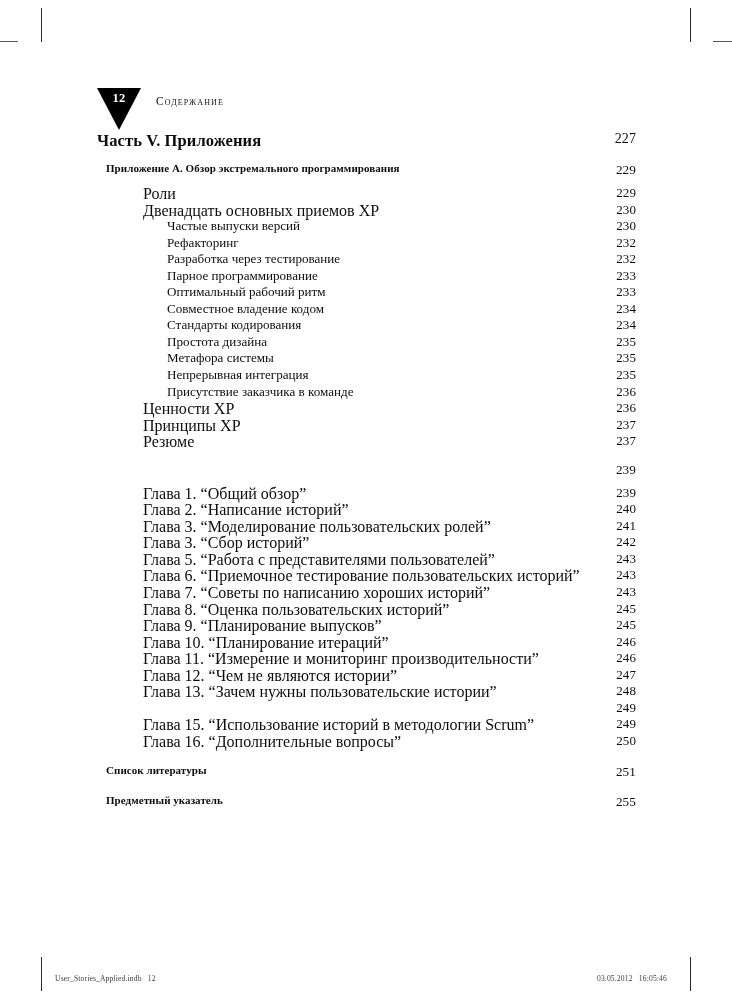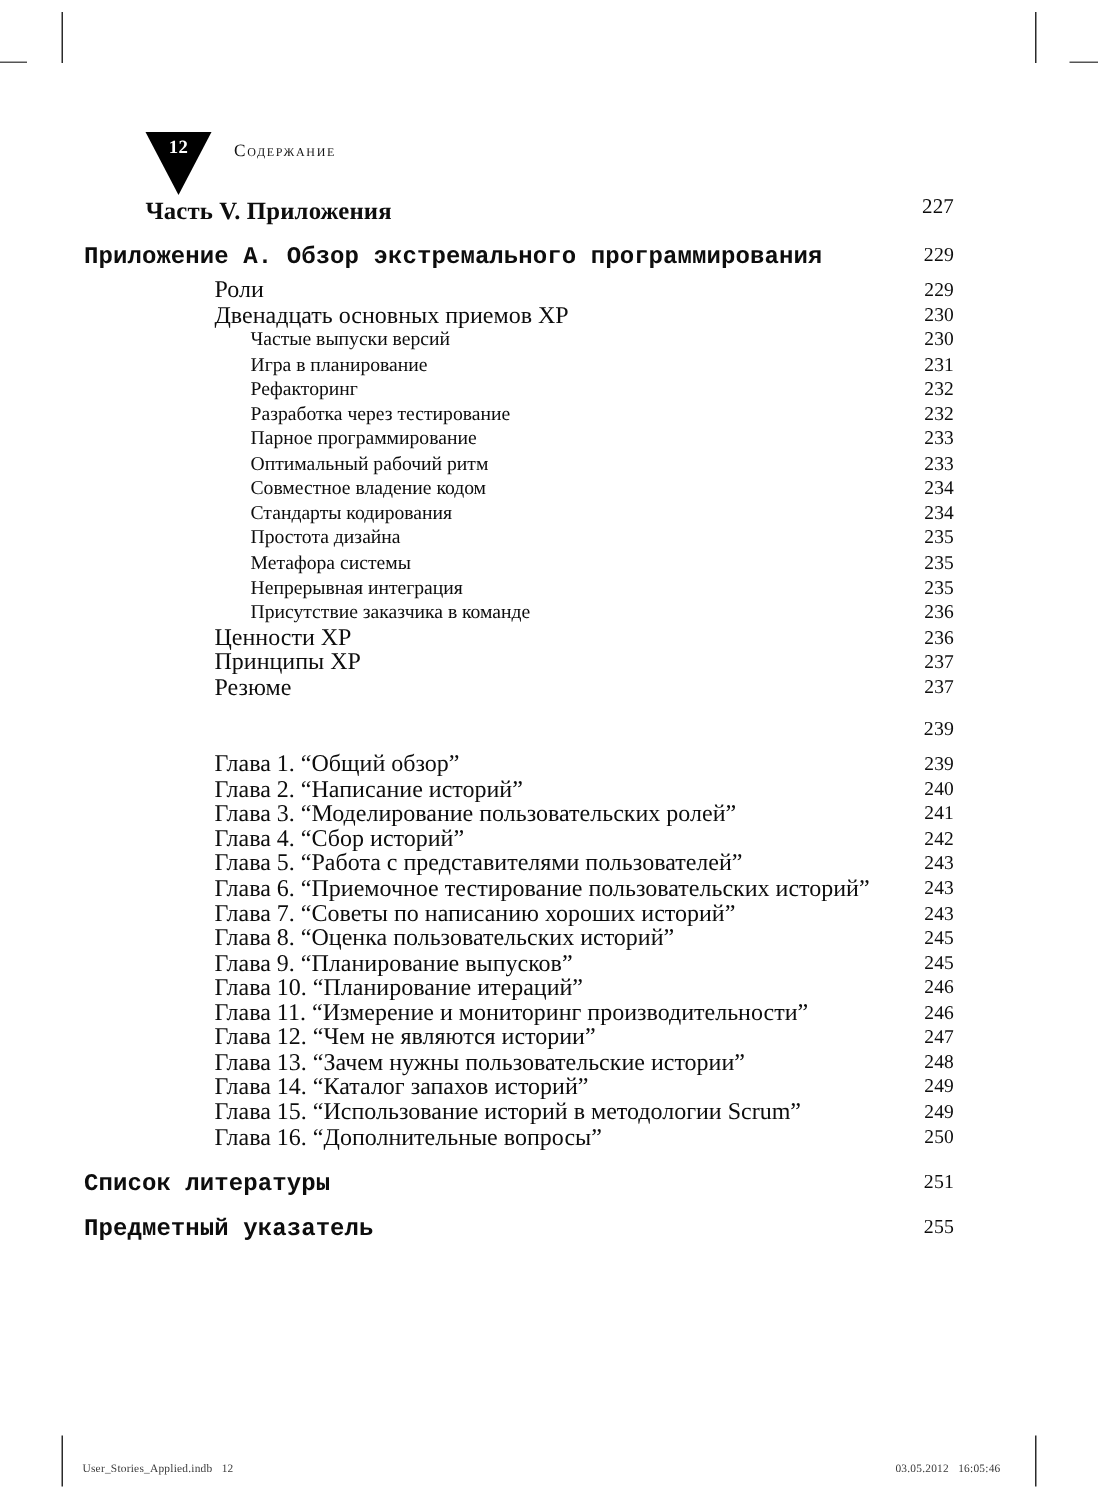--- a/index.html
+++ b/index.html
@@ -113,25 +113,24 @@
   .lvl-part .label {
     margin-left: 97px;
     font-weight: bold;
     font-size: 16.5px;
     letter-spacing: 0.1px;
   }
   .lvl-part .page { font-size: 14px; }
   .lvl-part { height: 19px; }
 
   .lvl-app .label {
-    margin-left: 56px;
+    margin-left: 106px;
     font-weight: bold;
-    font-size: 16px;
+    font-size: 11px;
     letter-spacing: 0.05px;
-    font-family: Liberation Mono, monospace;
   }
   .lvl-app { height: 18px; }
   .lvl-app .page { font-size: 13.2px; }
 
   .lvl-2 .label {
     margin-left: 143px;
     font-size: 16px;
   }
   .lvl-3 .label {
     margin-left: 167px;
@@ -188,24 +187,20 @@
     </div>
     <div class="toc-row lvl-2">
       <span class="label">Двенадцать основных приемов XP</span>
       <span class="page">230</span>
     </div>
     <div class="toc-row lvl-3">
       <span class="label">Частые выпуски версий</span>
       <span class="page">230</span>
     </div>
     <div class="toc-row lvl-3">
-      <span class="label">Игра в планирование</span>
-      <span class="page">231</span>
-    </div>
-    <div class="toc-row lvl-3">
       <span class="label">Рефакторинг</span>
       <span class="page">232</span>
     </div>
     <div class="toc-row lvl-3">
       <span class="label">Разработка через тестирование</span>
       <span class="page">232</span>
     </div>
     <div class="toc-row lvl-3">
       <span class="label">Парное программирование</span>
       <span class="page">233</span>
@@ -261,21 +256,21 @@
     </div>
     <div class="toc-row lvl-2">
       <span class="label">Глава 2. “Написание историй”</span>
       <span class="page">240</span>
     </div>
     <div class="toc-row lvl-2">
       <span class="label">Глава 3. “Моделирование пользовательских ролей”</span>
       <span class="page">241</span>
     </div>
     <div class="toc-row lvl-2">
-      <span class="label">Глава 4. “Сбор историй”</span>
+      <span class="label">Глава 3. “Сбор историй”</span>
       <span class="page">242</span>
     </div>
     <div class="toc-row lvl-2">
       <span class="label">Глава 5. “Работа с представителями пользователей”</span>
       <span class="page">243</span>
     </div>
     <div class="toc-row lvl-2">
       <span class="label">Глава 6. “Приемочное тестирование пользовательских историй”</span>
       <span class="page">243</span>
     </div>
@@ -301,21 +296,20 @@
     </div>
     <div class="toc-row lvl-2">
       <span class="label">Глава 12. “Чем не являются истории”</span>
       <span class="page">247</span>
     </div>
     <div class="toc-row lvl-2">
       <span class="label">Глава 13. “Зачем нужны пользовательские истории”</span>
       <span class="page">248</span>
     </div>
     <div class="toc-row lvl-2">
-      <span class="label">Глава 14. “Каталог запахов историй”</span>
       <span class="page">249</span>
     </div>
     <div class="toc-row lvl-2">
       <span class="label">Глава 15. “Использование историй в методологии Scrum”</span>
       <span class="page">249</span>
     </div>
     <div class="toc-row lvl-2">
       <span class="label">Глава 16. “Дополнительные вопросы”</span>
       <span class="page">250</span>
     </div>

